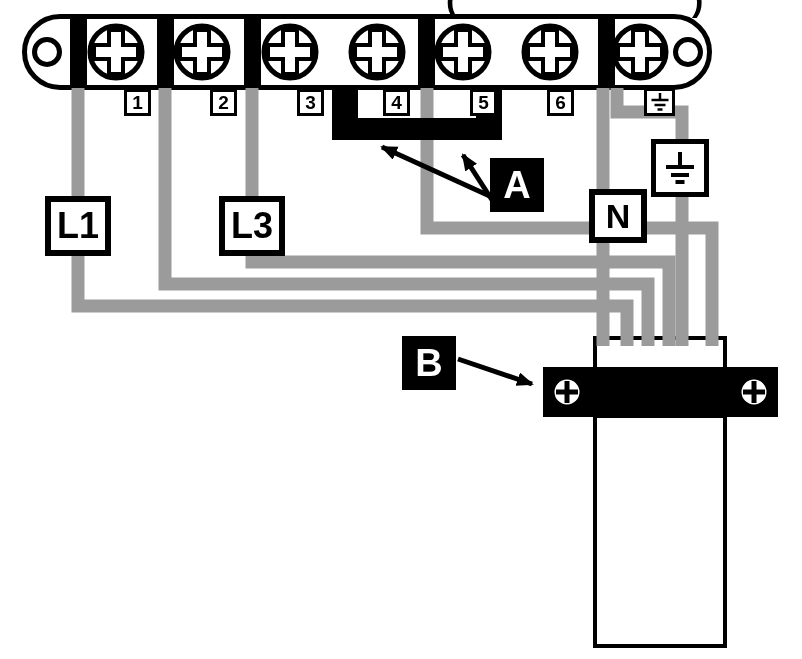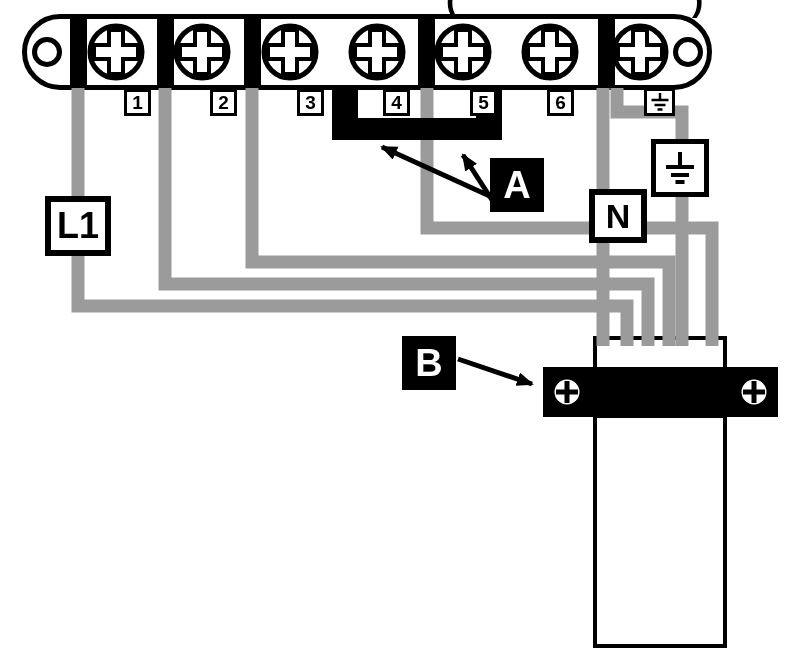--- a/index.html
+++ b/index.html
@@ -127,20 +127,21 @@
       <g stroke="#000" stroke-width="2.5" fill="none">
         <path d="M11 1 V8"></path>
           <path d="M2.5 8 H19.5"></path>
           <path d="M5.5 13 H16.5"></path>
           <path d="M8.5 17.5 H13.5"></path>
       </g>
     </svg>
   </div>
 
   <div class="abs lbox" style="left:45px">L1</div>
+  <div class="abs lbox" style="left:219px">L3</div>
   <div class="abs nbox">N</div>
   <div class="abs gnd-big">
     <svg width="40" height="40" viewBox="0 0 40 40">
       <g stroke="#000" stroke-width="4" fill="none">
         <path d="M20 4 V19"></path>
           <path d="M6 19 H34"></path>
           <path d="M11 27 H29"></path>
           <path d="M15.5 34 H24.5"></path>
       </g>
     </svg>

